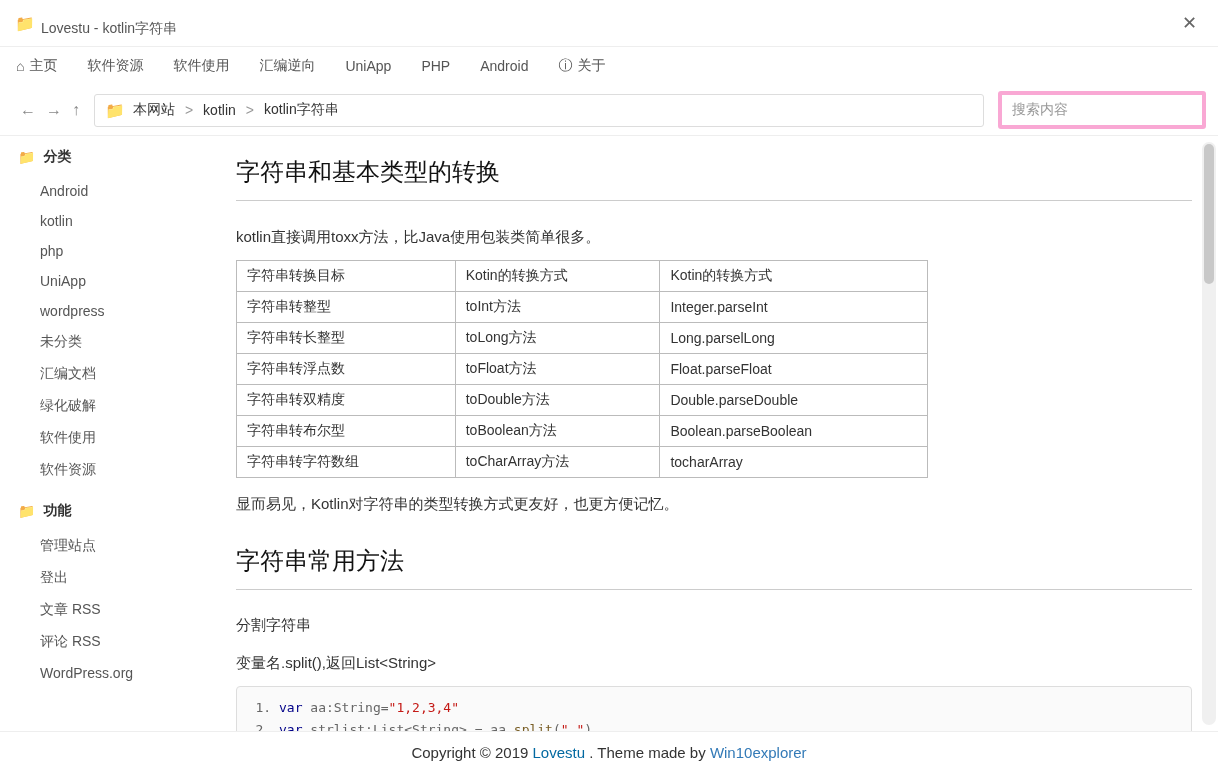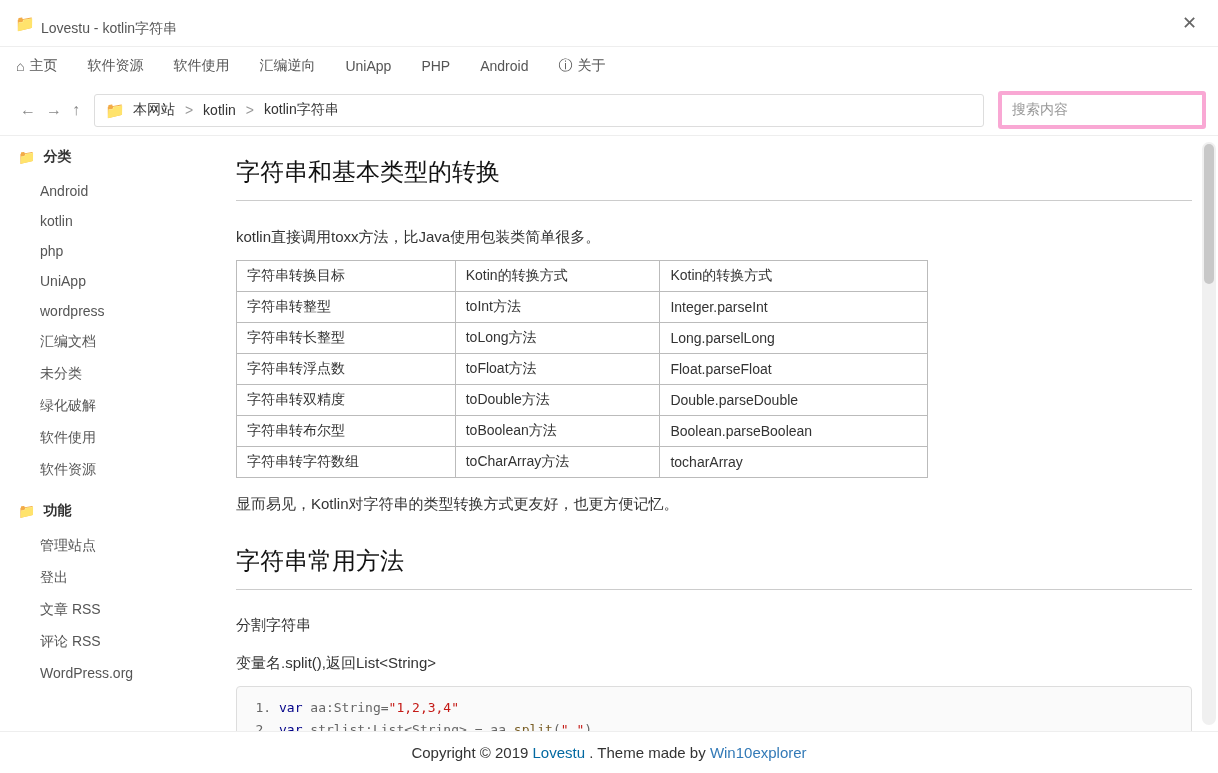--- a/index.html
+++ b/index.html
@@ -99,22 +99,22 @@
         <div class="sidebar-header">
             <span class="folder-icon">📁</span>
             <span>分类</span>
           </div>
         <div id="cat-list">
             <div class="sidebar-item">Android</div>
             <div class="sidebar-item">kotlin</div>
             <div class="sidebar-item">php</div>
             <div class="sidebar-item">UniApp</div>
             <div class="sidebar-item">wordpress</div>
+            <div class="sidebar-item">未分类</div>
             <div class="sidebar-item">汇编文档</div>
-            <div class="sidebar-item">未分类</div>
             <div class="sidebar-item">绿化破解</div>
             <div class="sidebar-item">软件使用</div>
             <div class="sidebar-item">软件资源</div>
           </div>
       </div>
       <div class="sidebar-group">
         <div class="sidebar-header">
             <span class="folder-icon">📁</span>
             <span>功能</span>
           </div>

